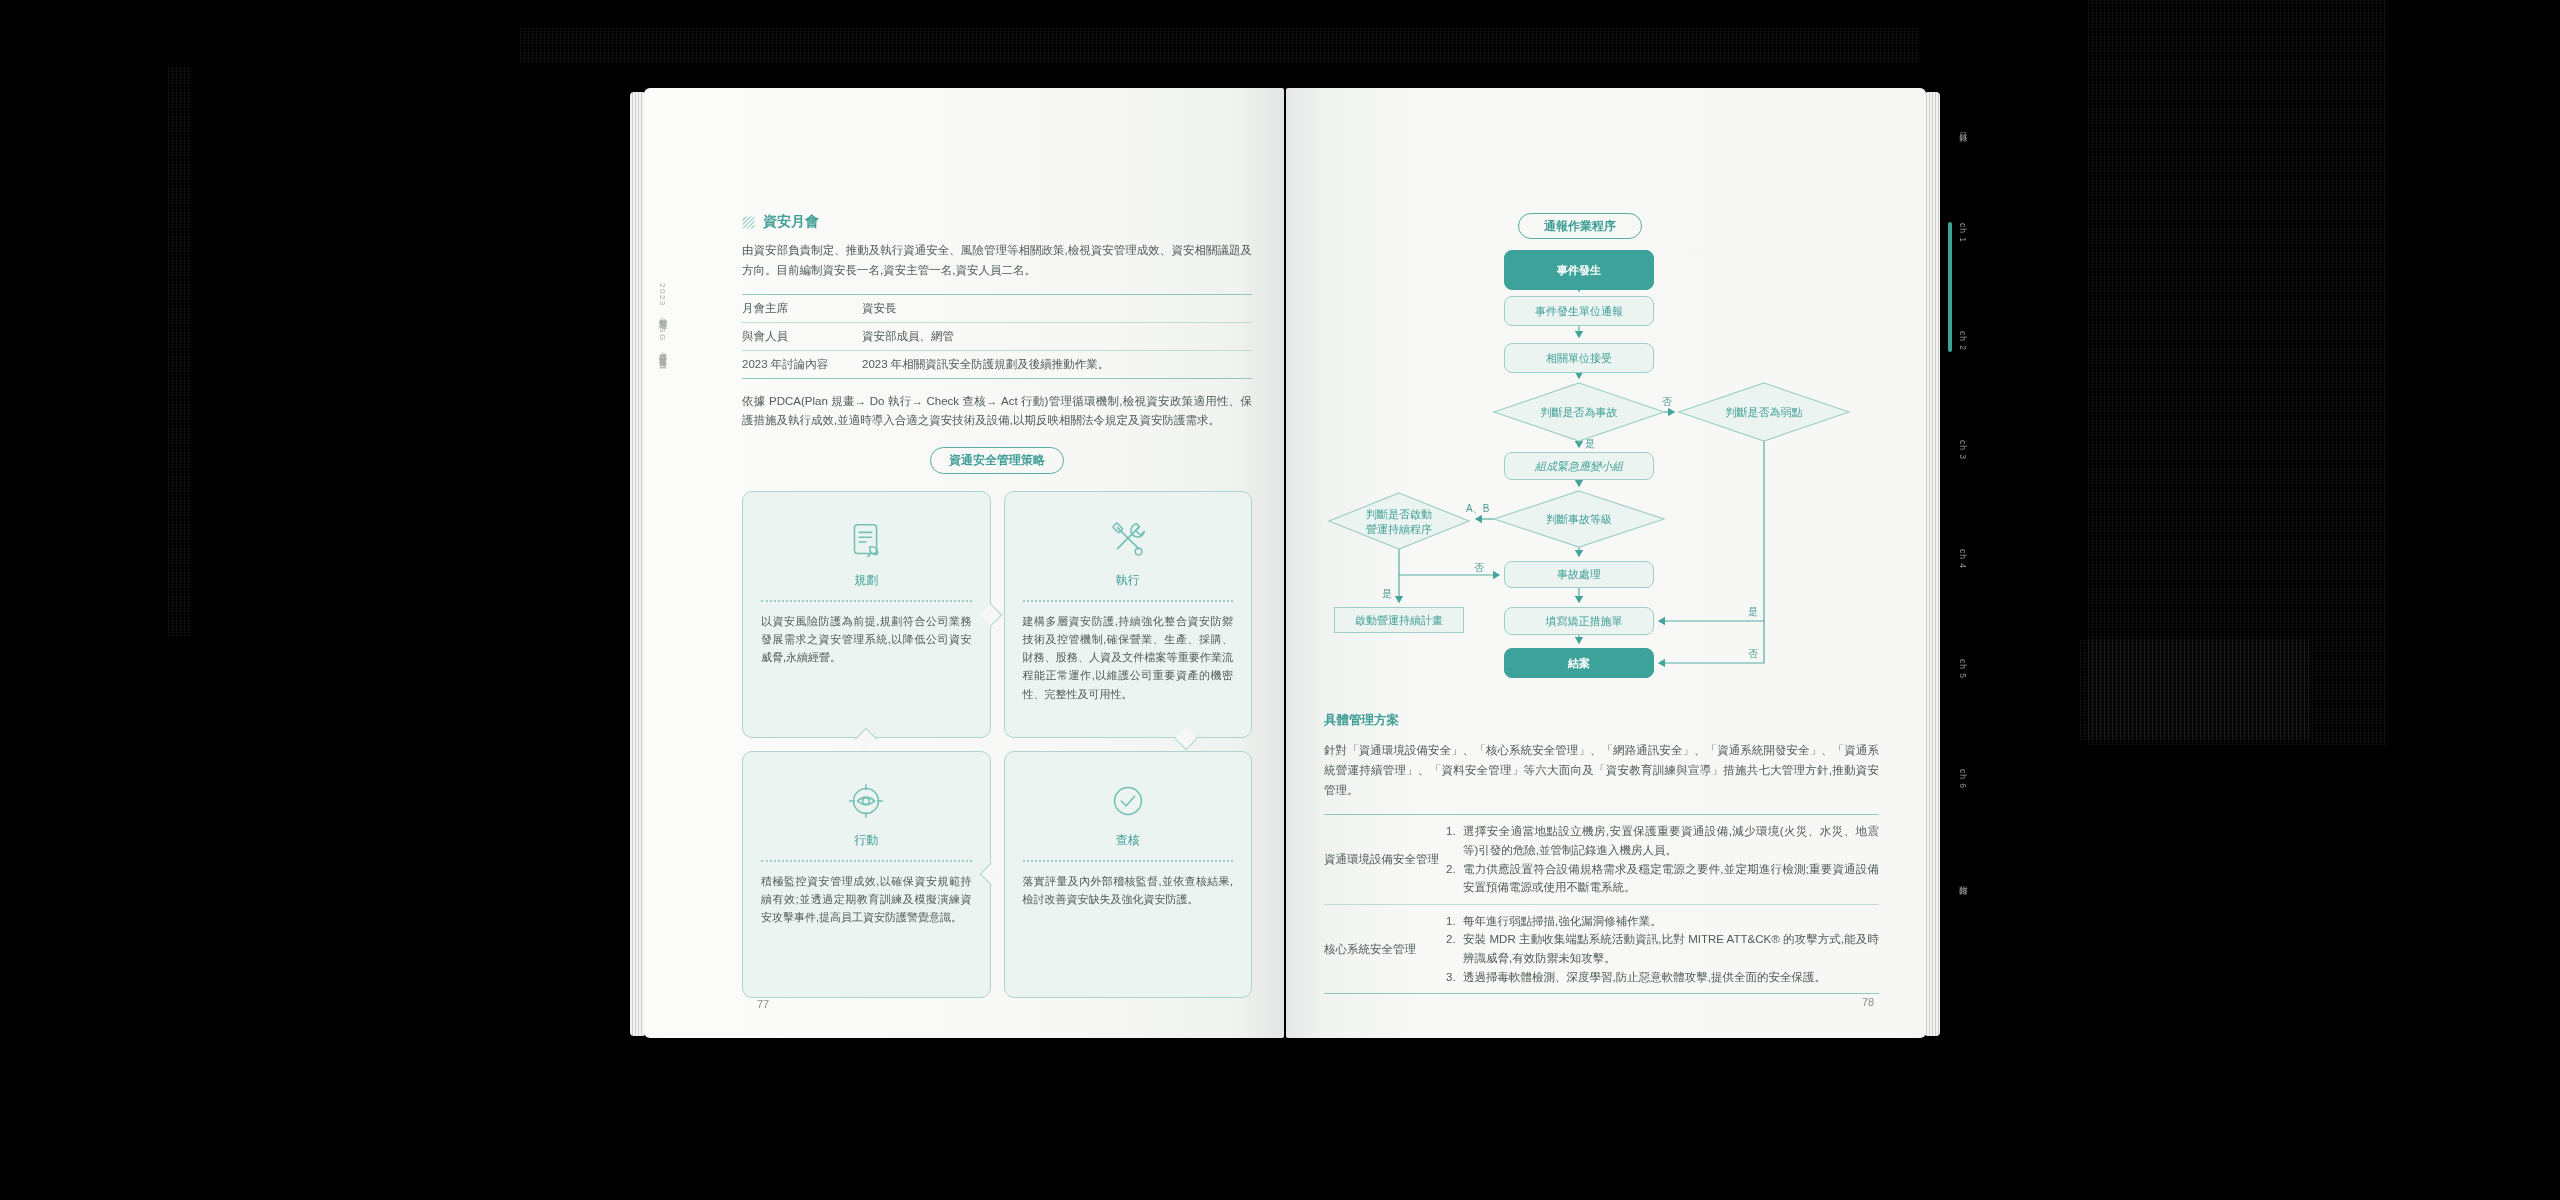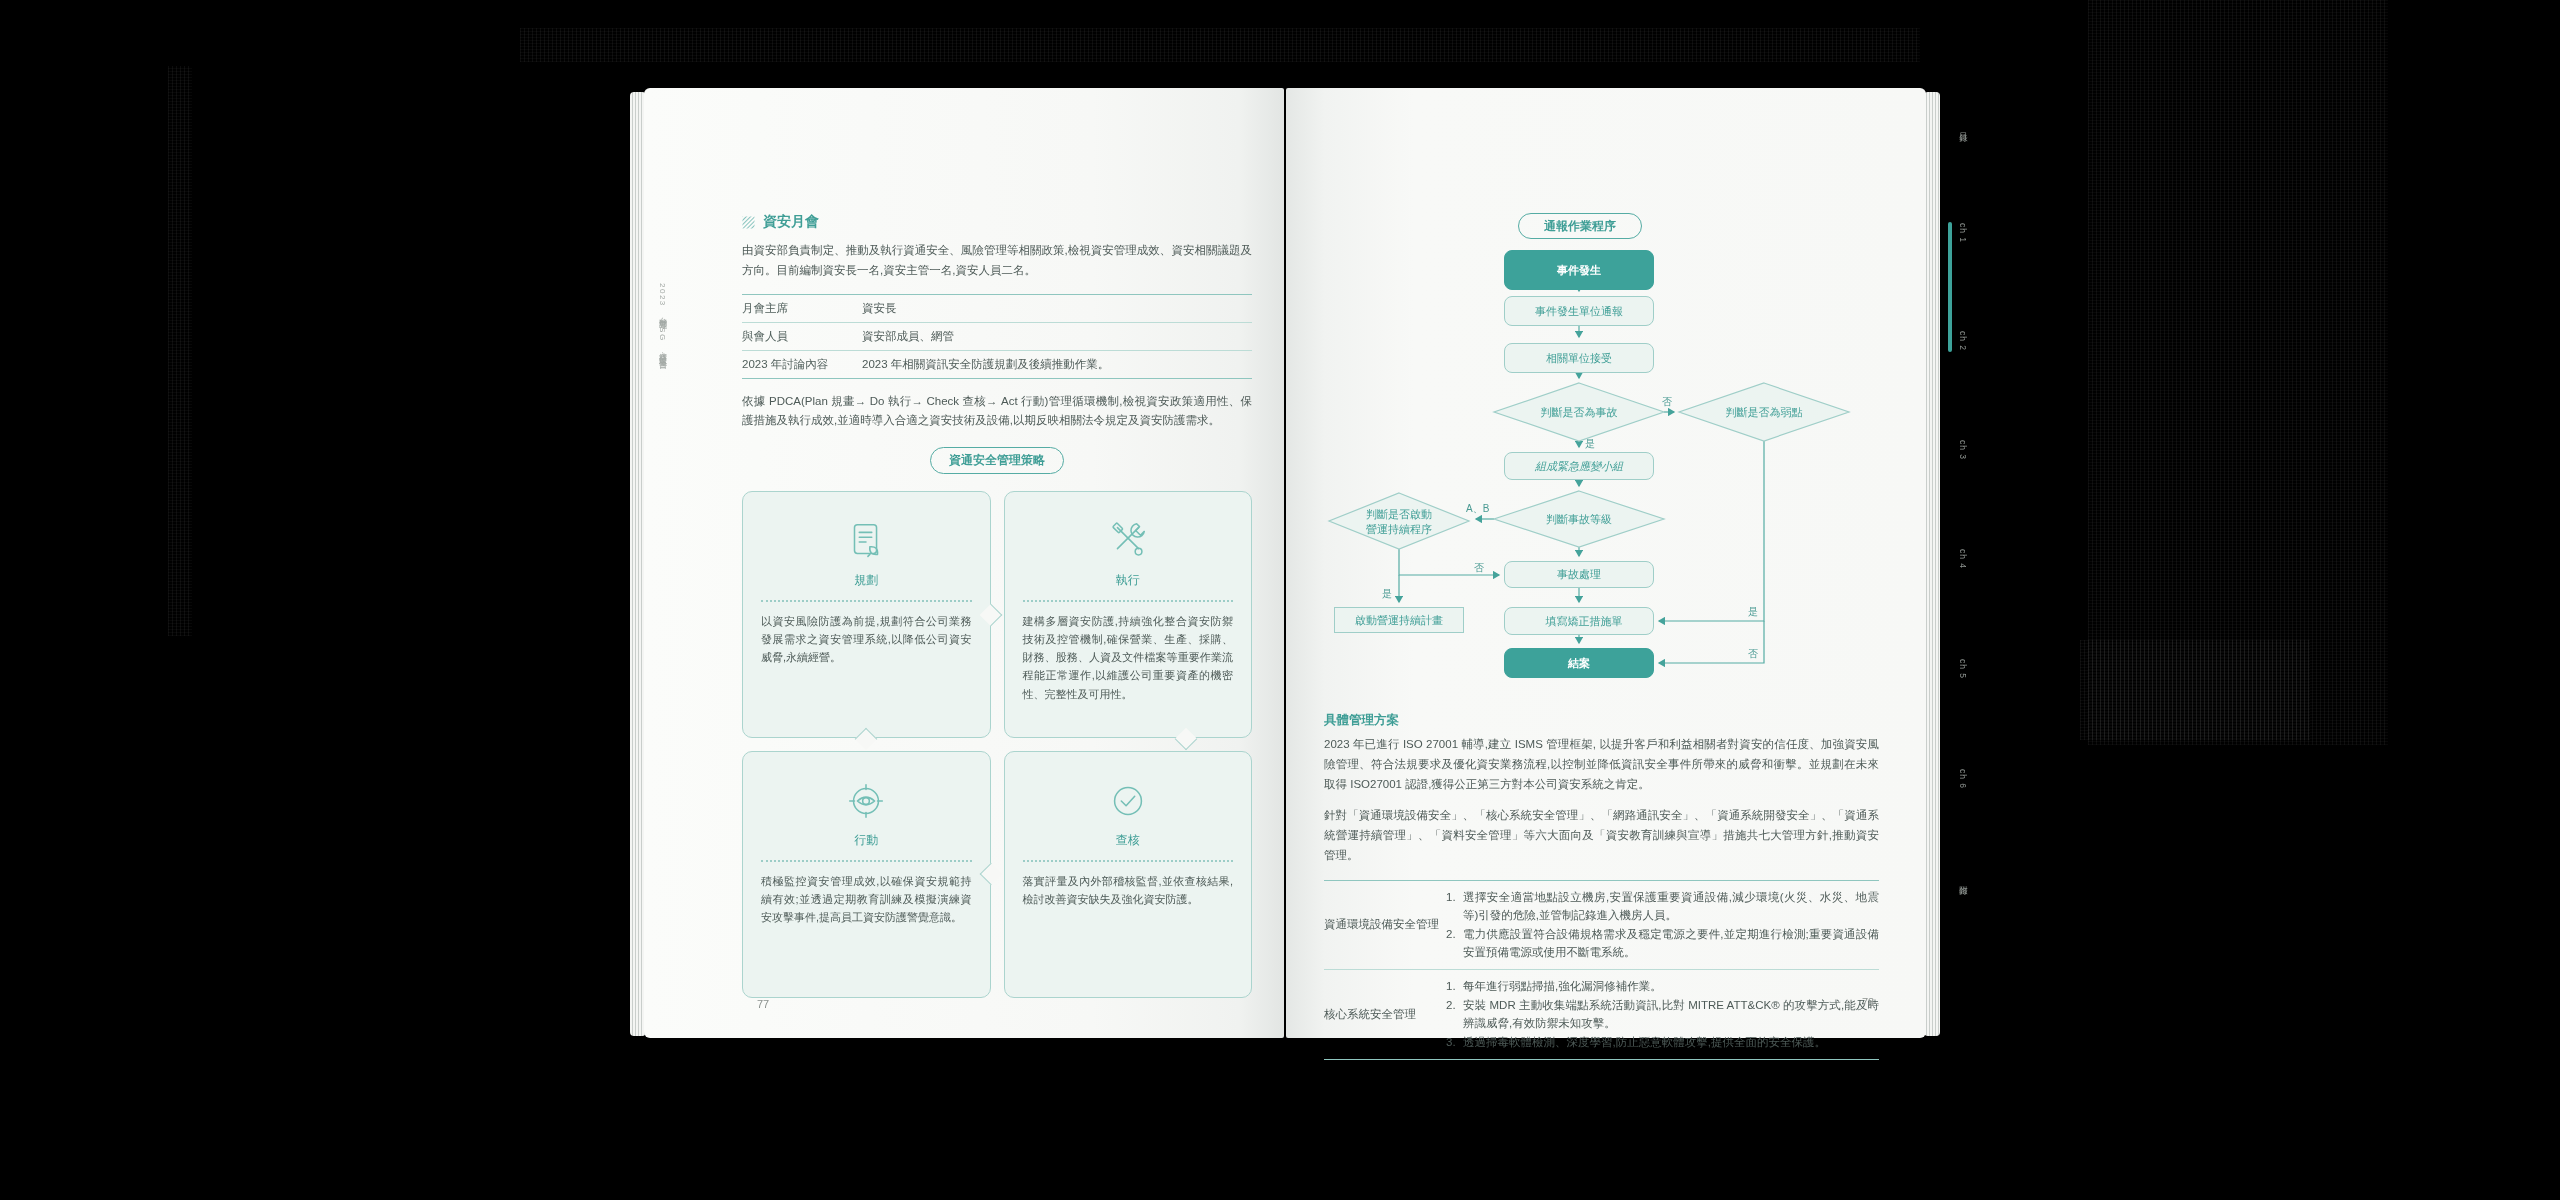--- a/index.html
+++ b/index.html
@@ -251,21 +251,20 @@
           <span class="edge-lbl" style="left:261px;top:232px;">是</span>
           <span class="edge-lbl" style="left:338px;top:190px;">否</span>
           <span class="edge-lbl" style="left:142px;top:297px;">A、B</span>
           <span class="edge-lbl" style="left:150px;top:356px;">否</span>
           <span class="edge-lbl" style="left:58px;top:382px;">是</span>
           <span class="edge-lbl" style="left:424px;top:400px;">是</span>
           <span class="edge-lbl" style="left:424px;top:442px;">否</span>
         </div>
 
         <div class="plan-head">具體管理方案</div>
-        <p class="body-text" style="margin:0;">2023 年已進行 ISO 27001 輔導,建立 ISMS 管理框架, 以提升客戶和利益相關者對資安的信任度、加強資安風險管理、符合法規要求及優化資安業務流程,以控制並降低資訊安全事件所帶來的威脅和衝擊。並規劃在未來取得 ISO27001 認證,獲得公正第三方對本公司資安系統之肯定。</p>
         <p class="body-text p-gap" style="margin-bottom:0;">針對「資通環境設備安全」、「核心系統安全管理」、「網路通訊安全」、「資通系統開發安全」、「資通系統營運持續管理」、「資料安全管理」等六大面向及「資安教育訓練與宣導」措施共七大管理方針,推動資安管理。</p>
 
         <table class="plan-table">
           <tbody>
               <tr>
             <td class="lbl">資通環境設備安全管理</td>
             <td>
               <ol>
                 <li>選擇安全適當地點設立機房,安置保護重要資通設備,減少環境(火災、水災、地震等)引發的危險,並管制記錄進入機房人員。</li>
                 <li>電力供應設置符合設備規格需求及穩定電源之要件,並定期進行檢測;重要資通設備安置預備電源或使用不斷電系統。</li>

